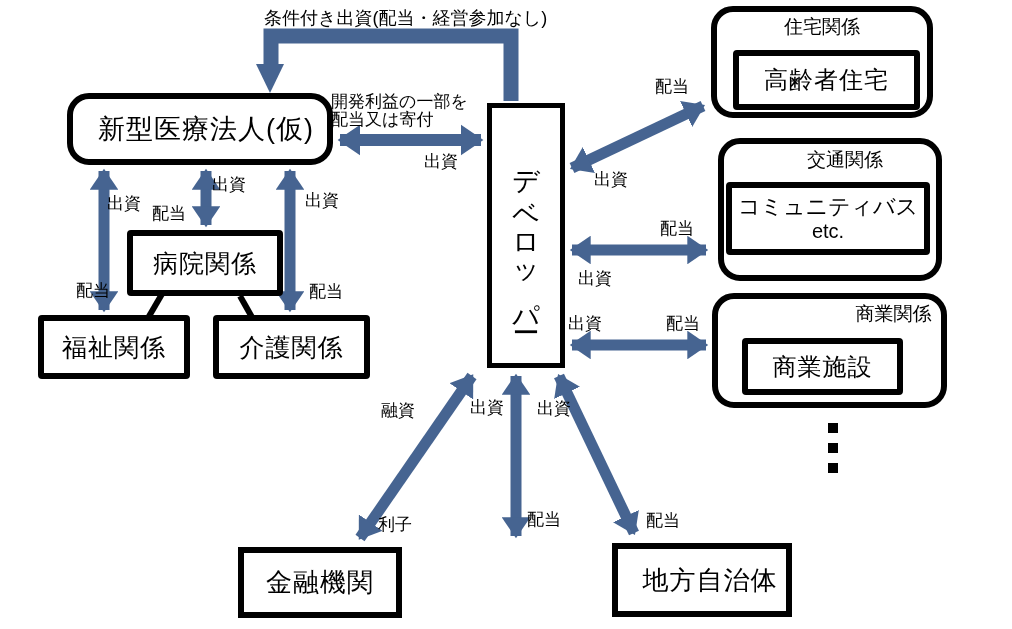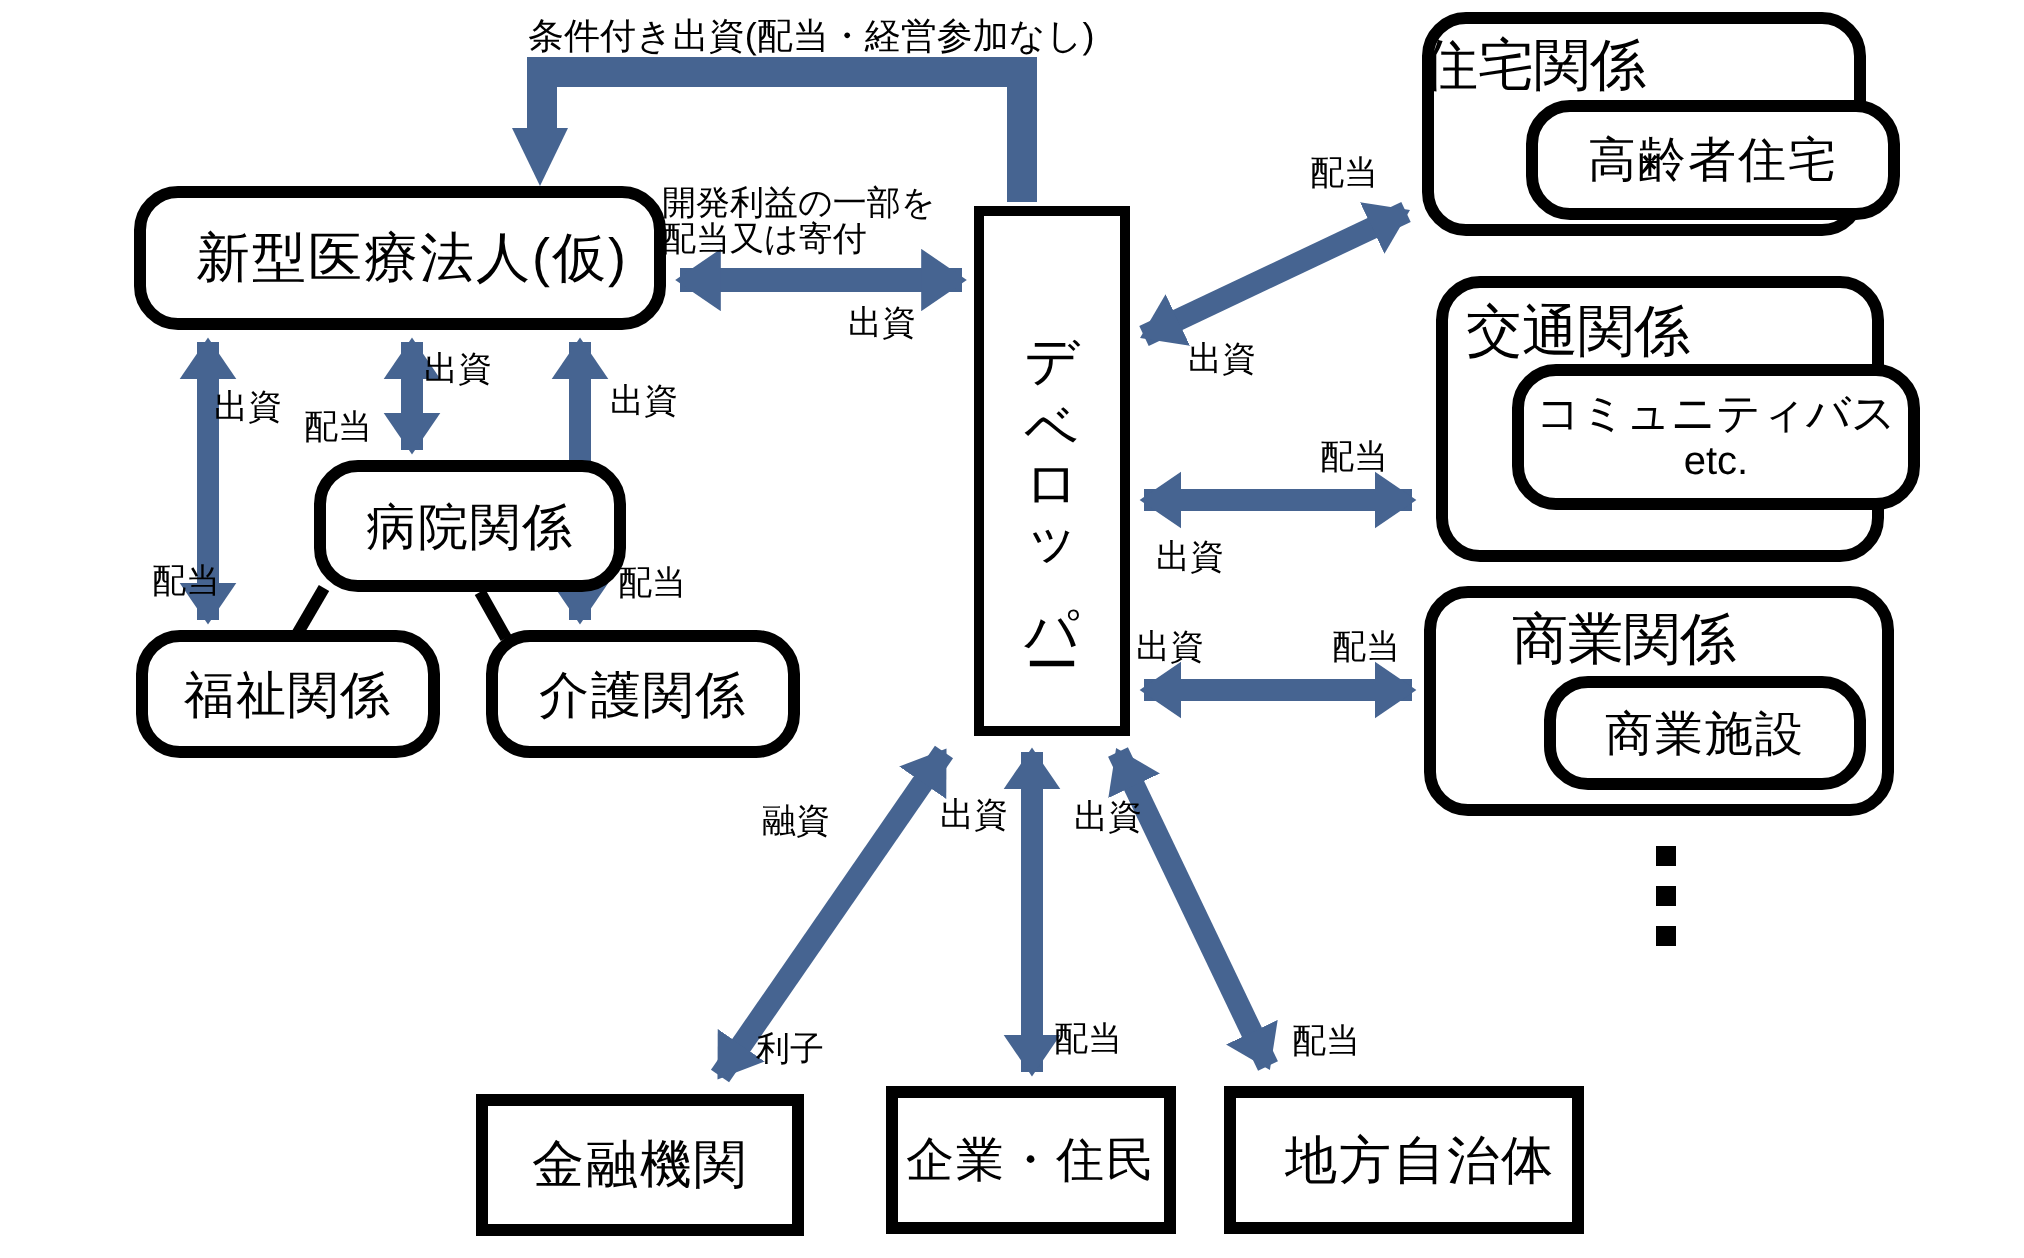--- a/index.html
+++ b/index.html
@@ -5,24 +5,24 @@
   html,body { margin:0; padding:0; background:#fff; }
   #stage {
     position:relative; width:1012px; height:629px; background:#fff;
     font-family:"Liberation Sans","DejaVu Sans",sans-serif; color:#000; overflow:hidden;
   }
   .box {
     position:absolute; background:#fff; border:6px solid #000; box-sizing:border-box;
     display:flex; align-items:center; justify-content:center; text-align:center;
   }
   .rounded { border-radius:22px; }
-  .rounded-sm { border-radius:22px;margin-left:30px; }
+  .rounded-sm { border-radius:4px; }
   .node-label { font-size:25px; letter-spacing:1px; white-space:nowrap; }
   .edge-label { position:absolute; font-size:17px; white-space:nowrap; }
-  .group-title { position:absolute; font-size:28px; text-align:left; white-space:nowrap; }
+  .group-title { position:absolute; font-size:19px; text-align:center; white-space:nowrap; }
   svg.layer { position:absolute; left:0; top:0; }
   .dot { position:absolute; width:10px; height:10px; background:#000; }
 </style>
 </head>
 <body>
 
 <div id="stage">
 
   <svg class="layer" width="1012" height="629" viewBox="0 0 1012 629">
     <defs>
@@ -101,23 +101,20 @@
 
   <div>
     <div class="dot" style="left:828px; top:423px;"></div>
     <div class="dot" style="left:828px; top:443px;"></div>
     <div class="dot" style="left:828px; top:463px;"></div>
   </div>
 
   <div class="box" style="left:238px; top:547px; width:164px; height:71px;">
     <span class="node-label" style="font-size:26px;">金融機関</span>
   </div>
-  <div class="box" style="left:443px; top:543px; width:145px; height:74px;">
-    <span class="node-label" style="font-size:24px;">企業・住民</span>
-  </div>
   <div class="box" style="left:612px; top:543px; width:180px; height:74px;padding-left:16px;">
     <span class="node-label" style="font-size:26px;">地方自治体</span>
   </div>
 
   <div class="edge-label" style="left:331px; top:90px;">開発利益の一部を</div>
   <div class="edge-label" style="left:264px; top:6px; font-size:18px;">条件付き出資(配当・経営参加なし)</div>
   <div class="edge-label" style="left:331px; top:108px;">配当又は寄付</div>
   <div class="edge-label" style="left:424px; top:150px;">出資</div>
 
   <div class="edge-label" style="left:107px; top:192px;">出資</div>

